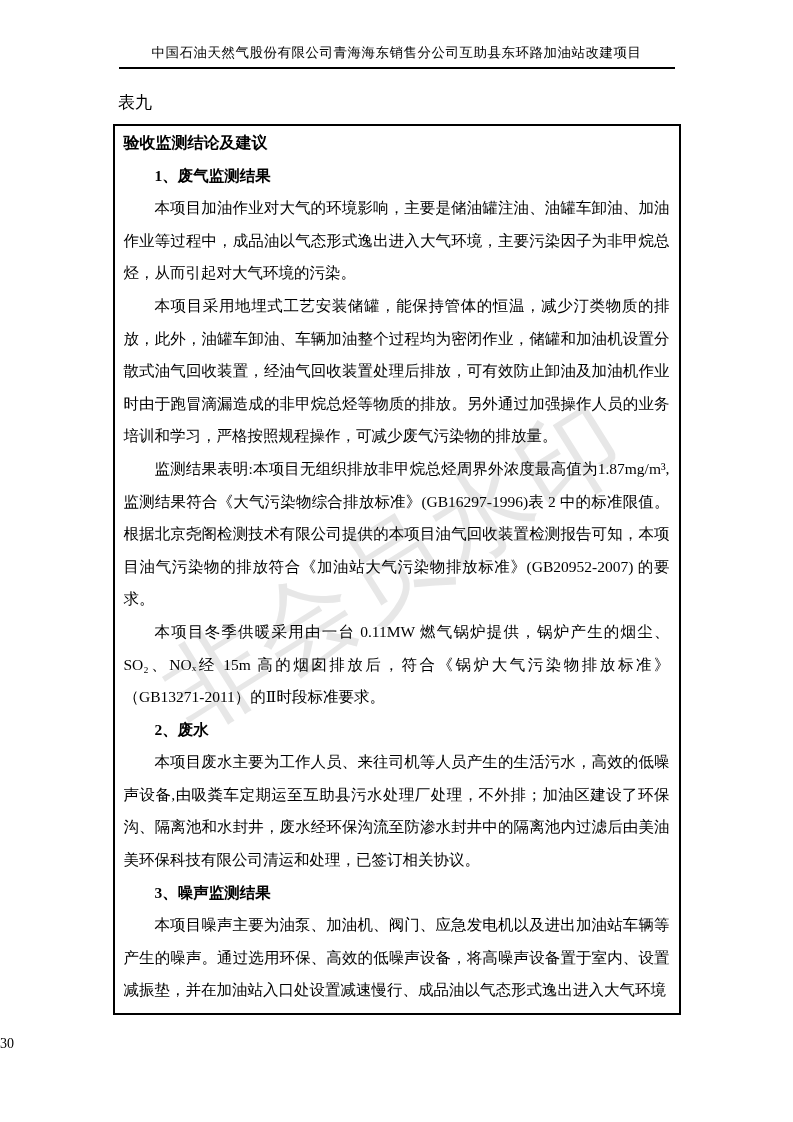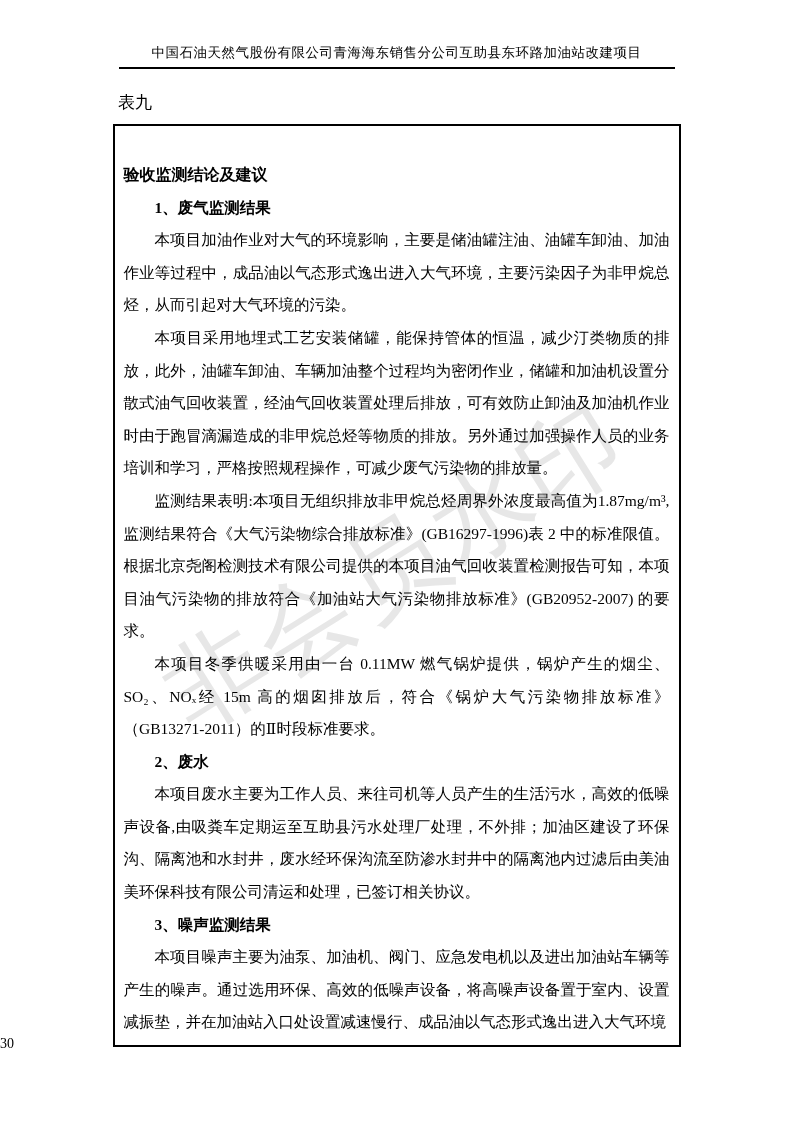--- a/index.html
+++ b/index.html
@@ -59,21 +59,20 @@
     width: 568px;
     margin: 11px auto 0 auto;
     border: 2px solid #000000;
     box-sizing: border-box;
     padding: 1px 9px 6px 9px;
   }
   .box-title {
     font-size: 16px;
     font-weight: bold;
     line-height: 32.6px;
-    margin-top: 32px;
   }
   .sec-heading {
     font-size: 15.5px;
     font-weight: bold;
     line-height: 32.6px;
     text-indent: 2em;
   }
   .sec-para {
     font-size: 15.5px;
     line-height: 32.6px;

